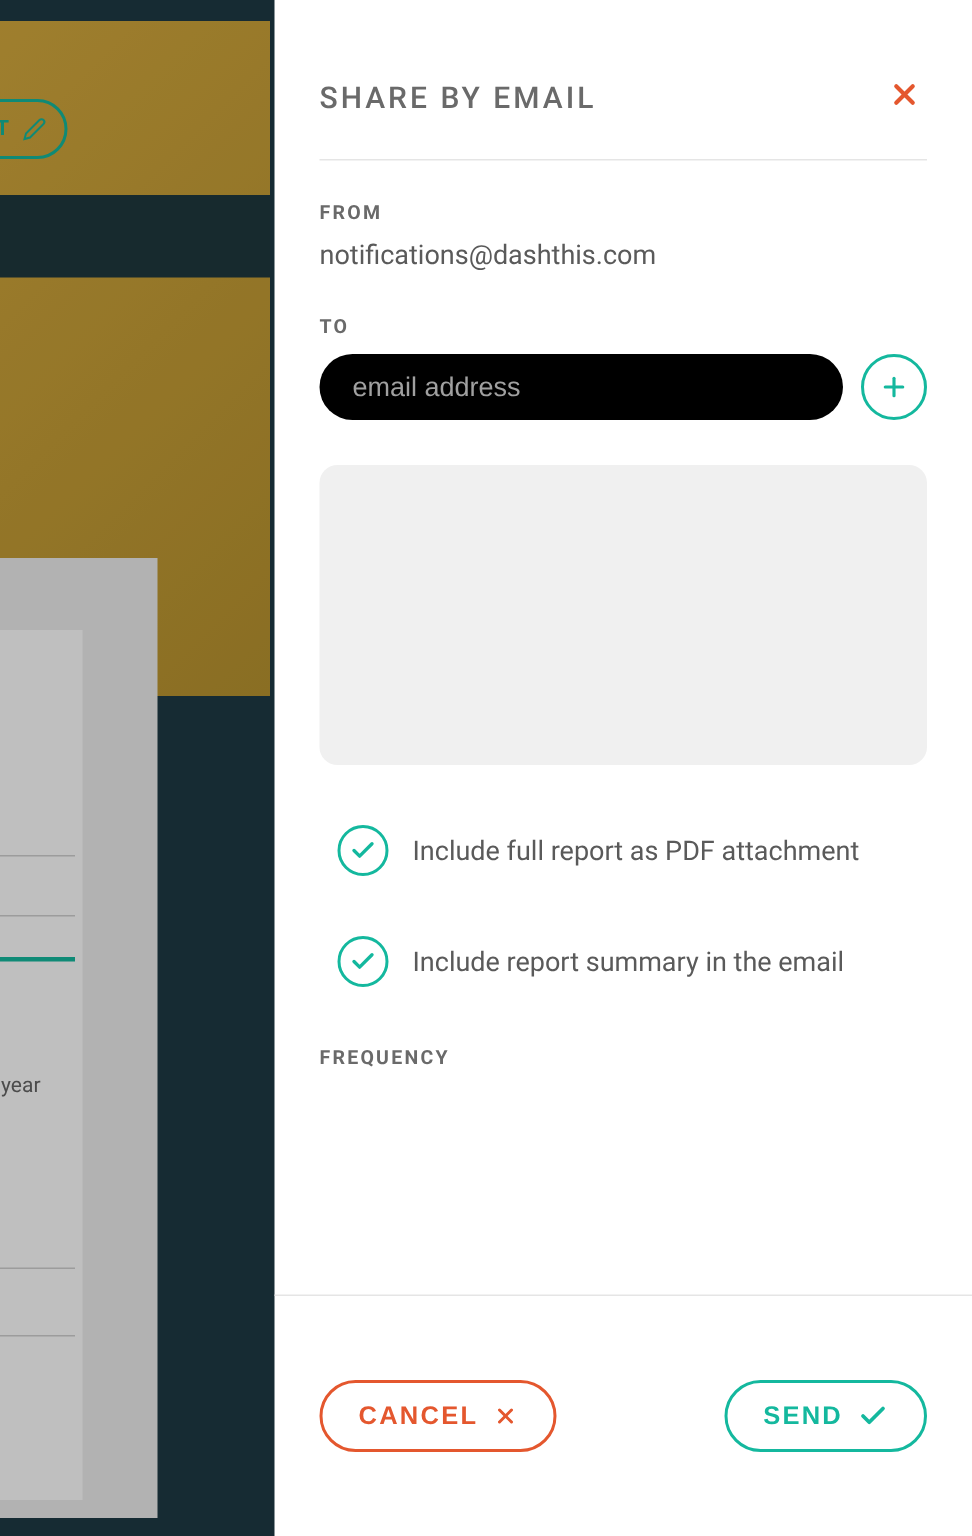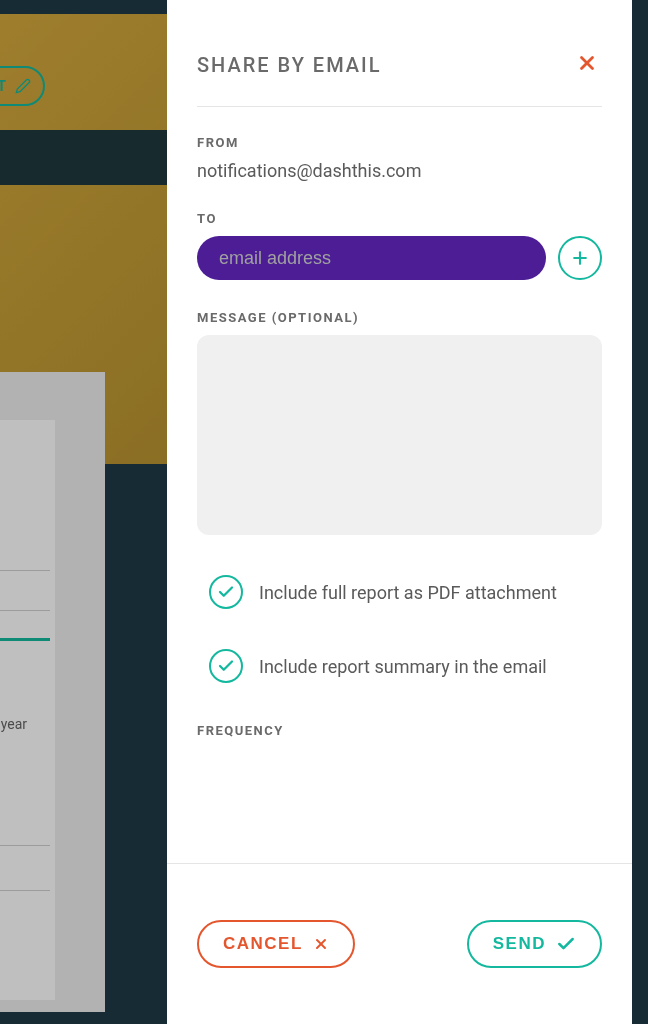--- a/index.html
+++ b/index.html
@@ -94,21 +94,21 @@
     
     .overlay {
       position: absolute;
       top: 0; left: 0; right: 0; bottom: 0;
       background: rgba(0,0,0,0.25);
     }
     
     .panel {
       position: absolute;
       top: 0;
-      right: 16px;
+      right: 0;
       width: 465px;
       height: 1024px;
       background: #ffffff;
       display: flex;
       flex-direction: column;
     }
     
     .panel-header {
       padding: 48px 30px 24px 30px;
       display: flex;
@@ -158,21 +158,21 @@
       display: flex;
       align-items: center;
       gap: 12px;
       margin-bottom: 30px;
     }
     
     .email-input {
       flex: 1;
       height: 44px;
       border: none;
-      background: #4c1d95;
+      background: #000000;
       border-radius: 22px;
       padding: 0 22px;
       font-size: 18px;
       color: #888;
       outline: none;
     }
     
     .email-input::placeholder { color: #a0a0a0; }
     
     .add-btn {
@@ -334,21 +334,20 @@
     <div class="to-row">
       <input class="email-input" type="text" placeholder="email address" style="">
       <button class="add-btn">
         <svg width="20" height="20" viewBox="0 0 24 24" fill="none" stroke="#14b89e" stroke-width="2.5" stroke-linecap="round">
           <line x1="12" y1="5" x2="12" y2="19"></line>
           <line x1="5" y1="12" x2="19" y2="12"></line>
         </svg>
       </button>
     </div>
     
-    <div class="field-label">MESSAGE (OPTIONAL)</div>
     <textarea class="message-area" style=""></textarea>
     
     <div class="check-row">
       <div class="check-circle">
         <svg width="18" height="18" viewBox="0 0 24 24" fill="none" stroke="#14b89e" stroke-width="3" stroke-linecap="round" stroke-linejoin="round">
           <polyline points="20 6 9 17 4 12"></polyline>
         </svg>
       </div>
       <div class="check-label">Include full report as PDF attachment</div>
     </div>

